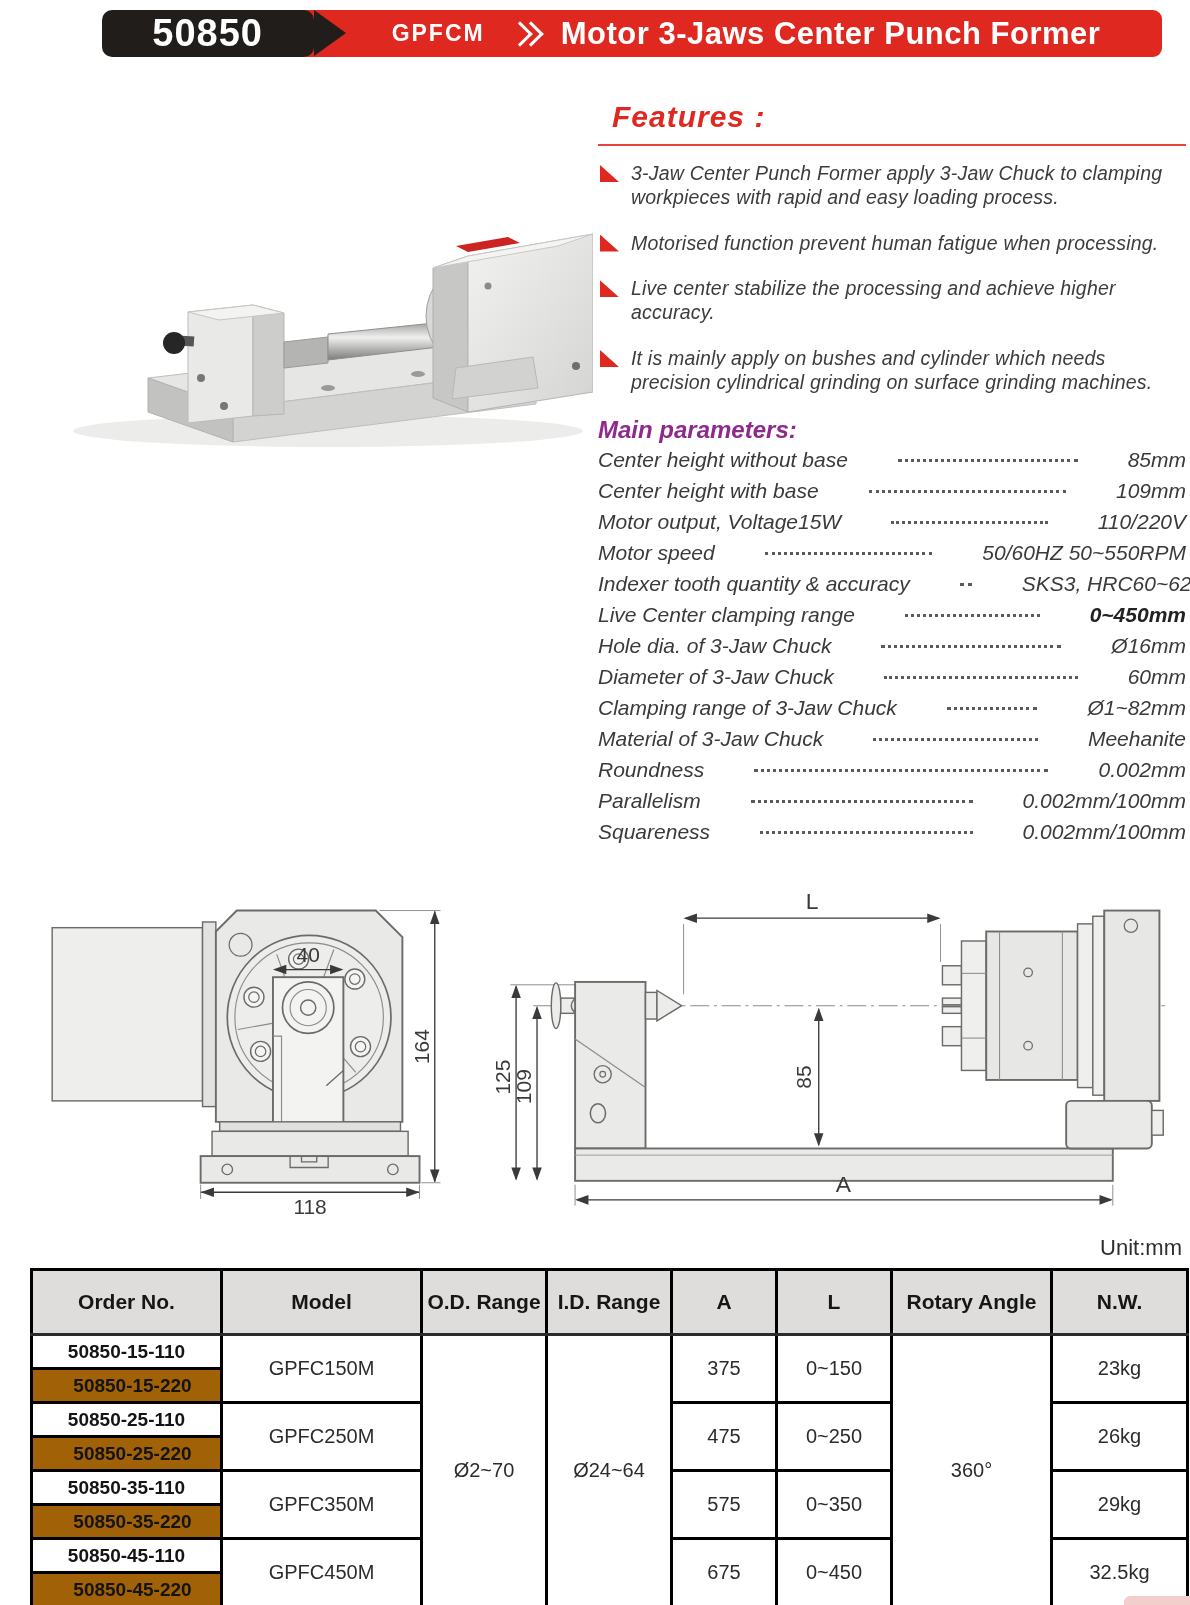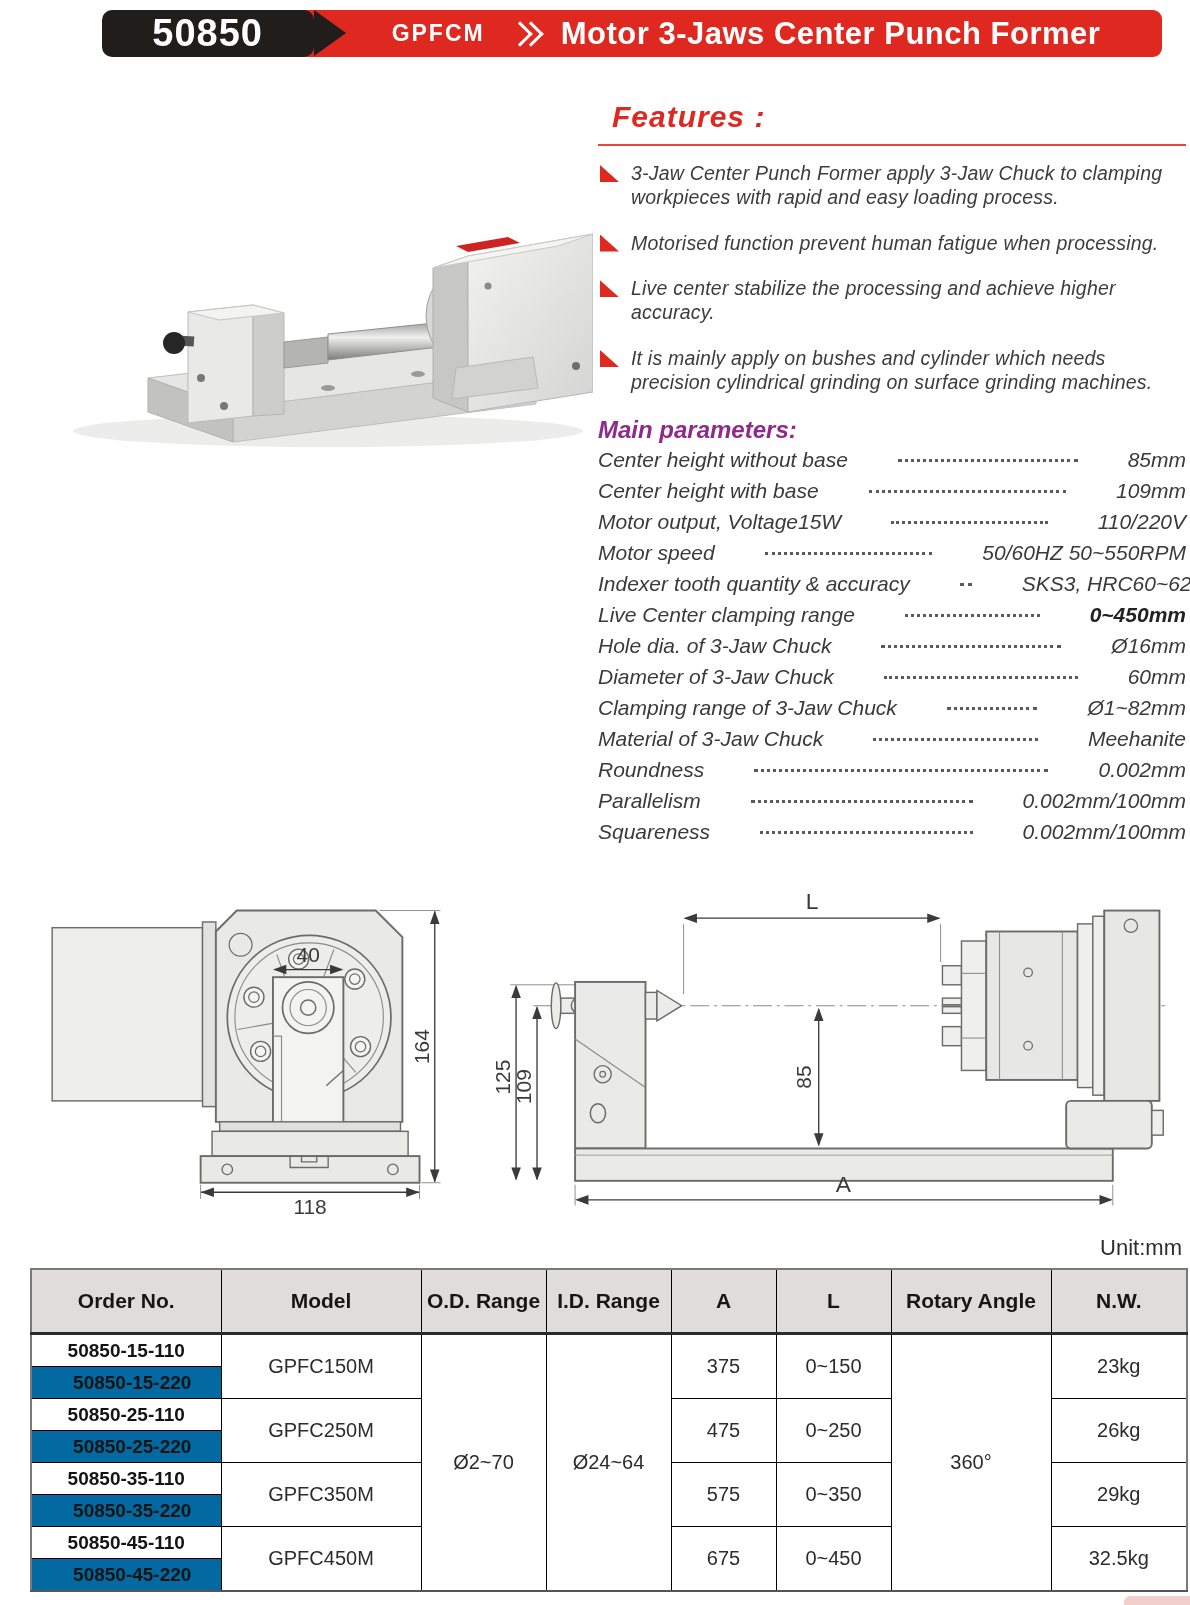--- a/index.html
+++ b/index.html
@@ -44,26 +44,26 @@
   
   .drawings{position:absolute;top:882px;left:30px;width:1160px;height:335px;}
   .front-view{position:absolute;left:0;top:0;}
   .side-view{position:absolute;left:448px;top:0;}
   .dwg text{font-family:"Liberation Sans",sans-serif;fill:#3a3a3a;}
 
   
   .unit-note{position:absolute;top:1235px;right:8px;font-size:22px;color:#2e2e2e;}
   .spec-table{position:absolute;top:1268px;left:30px;width:1156px;border-collapse:collapse;table-layout:fixed;
       font-size:20px;color:#2c2c2c;border:2px solid #7a7a78;}
-  .spec-table th,.spec-table td{border:1px solid #000000;text-align:center;padding:0;}
+  .spec-table th,.spec-table td{border:3px solid #000000;text-align:center;padding:0;}
   .spec-table thead th{height:62px;background:#dedddb;font-size:21px;font-weight:bold;color:#161616;
       border-bottom:3px solid #2b2b2b;}
   .spec-table tbody td{height:31px;}
   td.order{font-weight:bold;font-size:19px;color:#141414;}
-  td.shaded{background:#0369a1;padding-left:12px;}
+  td.shaded{background:#a16207;padding-left:12px;}
   .spec-table tbody{border-bottom:2px solid #555;}
   .page-sliver{position:absolute;right:0;bottom:0;width:66px;height:9px;background:#f3cfcb;border-radius:6px 0 0 0;}
 </style>
 </head>
 <body>
 
 <div class="page">
 
   <div class="banner">
     <div class="redbar"></div>

